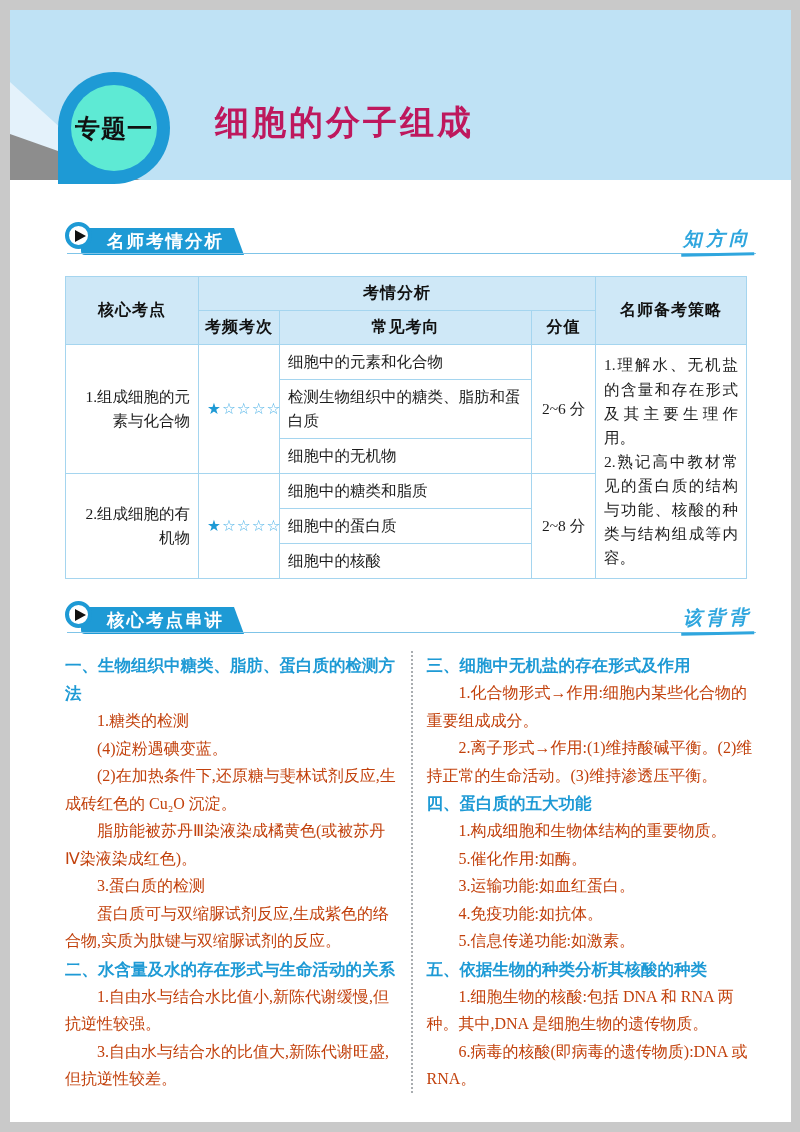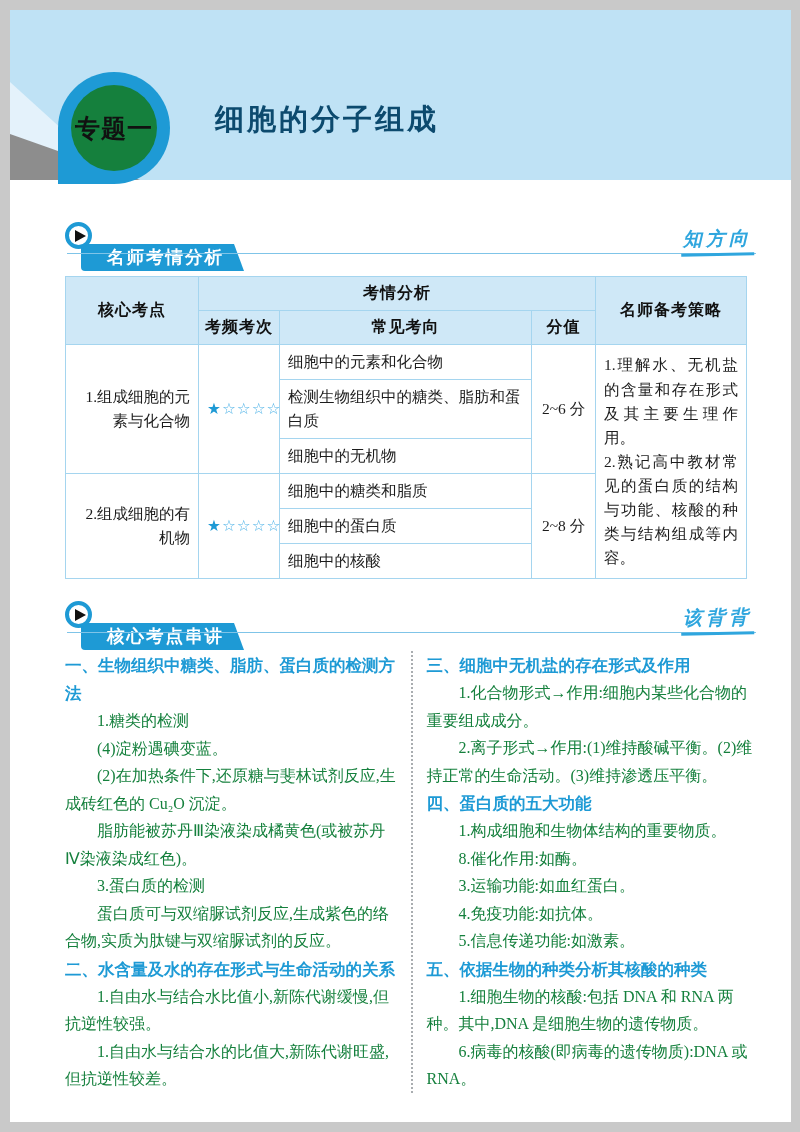--- a/index.html
+++ b/index.html
@@ -34,48 +34,47 @@
   .pin {
     position:absolute; left:48px; top:62px;
     width:112px; height:112px;
     background:#1e9ad5;
     border-radius:50% 50% 50% 0;
     z-index:2;
   }
   .pin-circle {
     position:absolute; left:13px; top:13px;
     width:86px; height:86px;
-    background:#15803d; border-radius:50%;
+    background:#5eead4; border-radius:50%;
     display:flex; align-items:center; justify-content:center;
   }
   .pin-circle span {
     font-size:25px; font-weight:bold; color:#111;
     letter-spacing:1px;
   }
   .hero-title {
     position:absolute; left:205px; top:90px;
-    font-size:29px; font-weight:bold; color:#0c4a6e;
+    font-size:34px; font-weight:bold; color:#be185d;
     letter-spacing:3px;
   }
 
   
   .section-head { position:relative; height:34px; margin:42px 35px 0 55px; }
   .section-rule {
     position:absolute; left:2px; right:0; bottom:2px; height:1px;
     background:#7fc4e8;
   }
   .section-badge {
     position:absolute; left:16px; top:6px;
     height:27px; line-height:27px;
     padding:0 20px 0 26px;
     background:#1e9ad5; color:#ffffff;
     font-size:17.5px; font-weight:bold; letter-spacing:2px;
     clip-path:polygon(0 0, calc(100% - 10px) 0, 100% 100%, 0 100%);
     border-radius:4px 0 0 4px;
-    margin-top:16px;
   }
   .play-badge {
     position:absolute; left:0; top:0;
     width:27px; height:27px; background:#ffffff;
     border:4px solid #1e9ad5; border-radius:50%;
     z-index:2; display:flex; align-items:center; justify-content:center;
   }
   .play-tri {
     width:0; height:0; margin-left:3px;
     border-left:11px solid #111;
@@ -130,21 +129,21 @@
   .col-left  { padding-right:14px; }
   .col-right { border-left:2px dotted #a9adb0; padding-left:14px; }
   .col h3 {
     margin:0; color:#1e9ad5;
     font-size:16.5px; font-weight:bold; line-height:1.7;
     font-family:"Liberation Sans", sans-serif;
   }
   .col p {
     margin:0; text-indent:2em;
     font-family:"Liberation Serif", serif;
-    font-size:16px; line-height:1.72; color:#15803d;
+    font-size:16px; line-height:1.72; color:#c2410c;
   }
 </style>
 </head>
 <body>
 
 <div class="page">
 
   <div class="hero">
     <div class="deco-pale"></div>
     <div class="deco-gray"></div>
@@ -228,29 +227,29 @@
     <div class="col col-left">
       <h3>一、生物组织中糖类、脂肪、蛋白质的检测方法</h3>
       <p>1.糖类的检测</p>
       <p>(4)淀粉遇碘变蓝。</p>
       <p>(2)在加热条件下,还原糖与斐林试剂反应,生成砖红色的 Cu₂O 沉淀。</p>
       <p>脂肪能被苏丹Ⅲ染液染成橘黄色(或被苏丹Ⅳ染液染成红色)。</p>
       <p>3.蛋白质的检测</p>
       <p>蛋白质可与双缩脲试剂反应,生成紫色的络合物,实质为肽键与双缩脲试剂的反应。</p>
       <h3>二、水含量及水的存在形式与生命活动的关系</h3>
       <p>1.自由水与结合水比值小,新陈代谢缓慢,但抗逆性较强。</p>
-      <p>1.自由水与结合水的比值大,新陈代谢旺盛,但抗逆性较差。</p>
+      <p>3.自由水与结合水的比值大,新陈代谢旺盛,但抗逆性较差。</p>
     </div>
     <div class="col col-right">
       <h3>三、细胞中无机盐的存在形式及作用</h3>
       <p>1.化合物形式→作用:细胞内某些化合物的重要组成成分。</p>
       <p>2.离子形式→作用:(1)维持酸碱平衡。(2)维持正常的生命活动。(3)维持渗透压平衡。</p>
       <h3>四、蛋白质的五大功能</h3>
       <p>1.构成细胞和生物体结构的重要物质。</p>
-      <p>8.催化作用:如酶。</p>
+      <p>5.催化作用:如酶。</p>
       <p>3.运输功能:如血红蛋白。</p>
       <p>4.免疫功能:如抗体。</p>
       <p>5.信息传递功能:如激素。</p>
       <h3>五、依据生物的种类分析其核酸的种类</h3>
       <p>1.细胞生物的核酸:包括 DNA 和 RNA 两种。其中,DNA 是细胞生物的遗传物质。</p>
       <p>6.病毒的核酸(即病毒的遗传物质):DNA 或 RNA。</p>
     </div>
   </div>
 
 </div>

